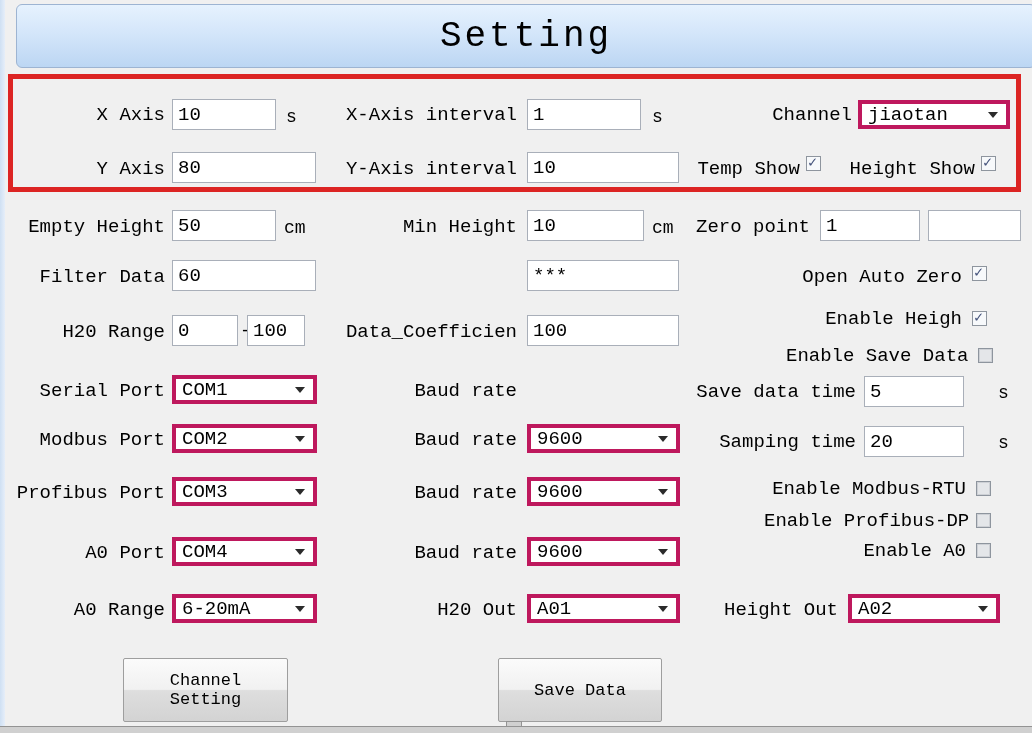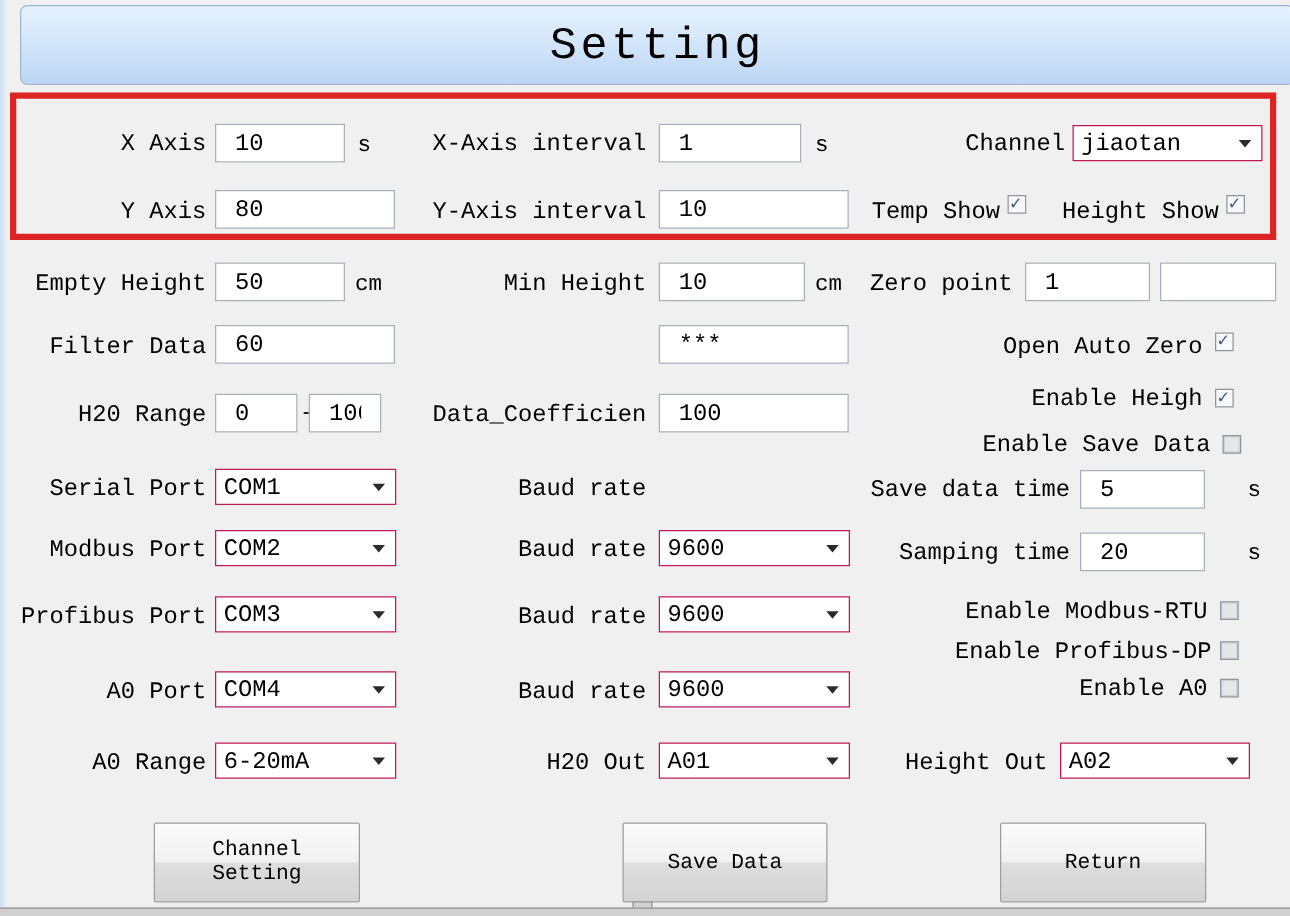--- a/index.html
+++ b/index.html
@@ -11,22 +11,22 @@
     background:linear-gradient(to bottom,#e6f2fe 0%,#d4e6fa 45%,#bcd6f3 100%);
     border:1px solid #9db4d2;border-radius:6px;
     display:flex;align-items:center;justify-content:center;}
   .titlebar .t{font-size:36px;color:#000;letter-spacing:3px;}
   .redbox{position:absolute;left:8px;top:74px;width:1013px;height:118px;
     border:5px solid #dc2423;box-sizing:border-box;pointer-events:none;}
   .lbl{position:absolute;height:24px;line-height:24px;font-size:19px;color:#000;
     text-align:right;white-space:nowrap;}
   .unit{position:absolute;height:22px;line-height:22px;font-size:18px;color:#000;white-space:nowrap;}
   .inp{position:absolute;height:31px;border:1px solid #a9afb9;background:#fff;
-    font-family:inherit;font-size:19px;color:#000;padding:0 15px;box-sizing:border-box;outline:none;}
-  .dd{position:absolute;height:29px;border:1px solid #be185d;background:#fff;box-sizing:border-box;
+    font-family:inherit;font-size:19px;color:#000;padding:0 5px;box-sizing:border-box;outline:none;}
+  .dd{position:absolute;height:29px;border:4px solid #be185d;background:#fff;box-sizing:border-box;
     display:flex;align-items:center;cursor:default;}
   .dd .dd-val{font-size:19px;color:#000;padding-left:6px;flex:1;white-space:nowrap;overflow:hidden;}
   .dd .dd-arrow{width:0;height:0;border-left:5px solid transparent;border-right:5px solid transparent;
     border-top:6px solid #2b2b2b;margin-right:8px;}
   .cb{position:absolute;width:15px;height:15px;box-sizing:border-box;
     background:#e4e6e9;border:1px solid #8e959e;box-shadow:inset 0 0 0 1px #cdd0d5;}
   .cb.checked{background:#f7f9fb;box-shadow:none;}
   .cb.checked::after{content:"\2713";position:absolute;left:1px;top:-4px;
     font-size:15px;font-weight:bold;color:#46547c;}
   .btn{position:absolute;border:1px solid #9e9e9e;border-radius:2px;
@@ -174,17 +174,16 @@
     <span class="dd-arrow"></span>
   </div>
   <div class="lbl" style="left:724px;top:598px;width:114px">Height Out</div>
   <div class="dd" style="left:848px;top:594px;width:152px">
     <span class="dd-val">A02</span>
     <span class="dd-arrow"></span>
   </div>
 
   <button class="btn" style="left:123px;top:658px;width:165px;height:64px">Channel Setting</button>
   <button class="btn" style="left:498px;top:658px;width:164px;height:64px">Save Data</button>
-  <button class="btn" style="left:800px;top:658px;width:165px;height:64px">Return</button>
 
   <div class="bottom-notch"></div>
   <div class="bottom-strip"></div>
 </div>
 
 </body></html>

